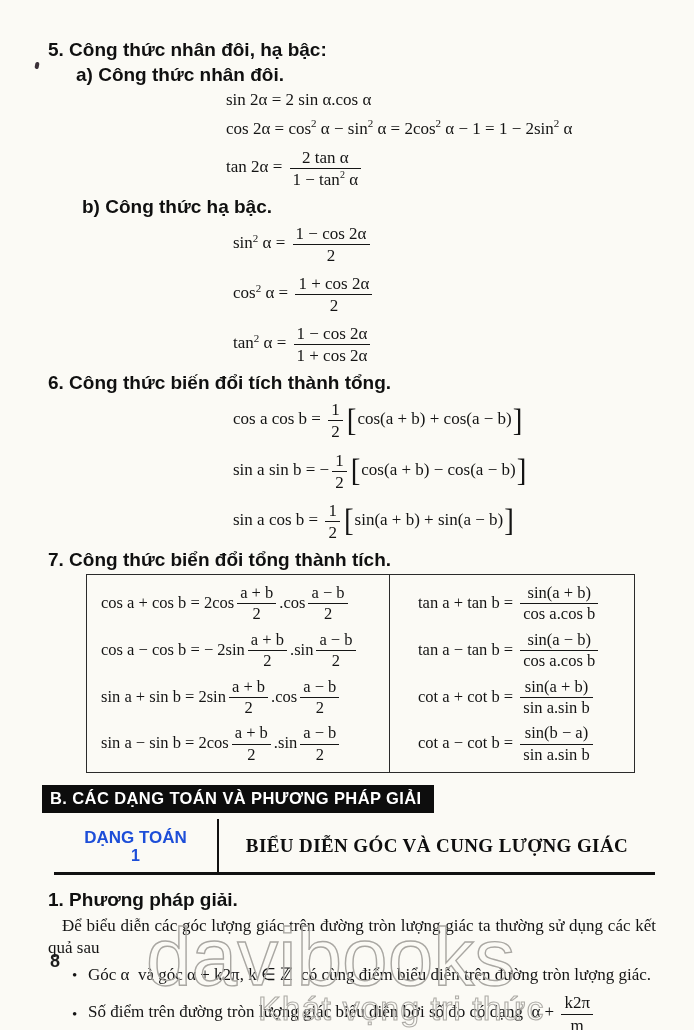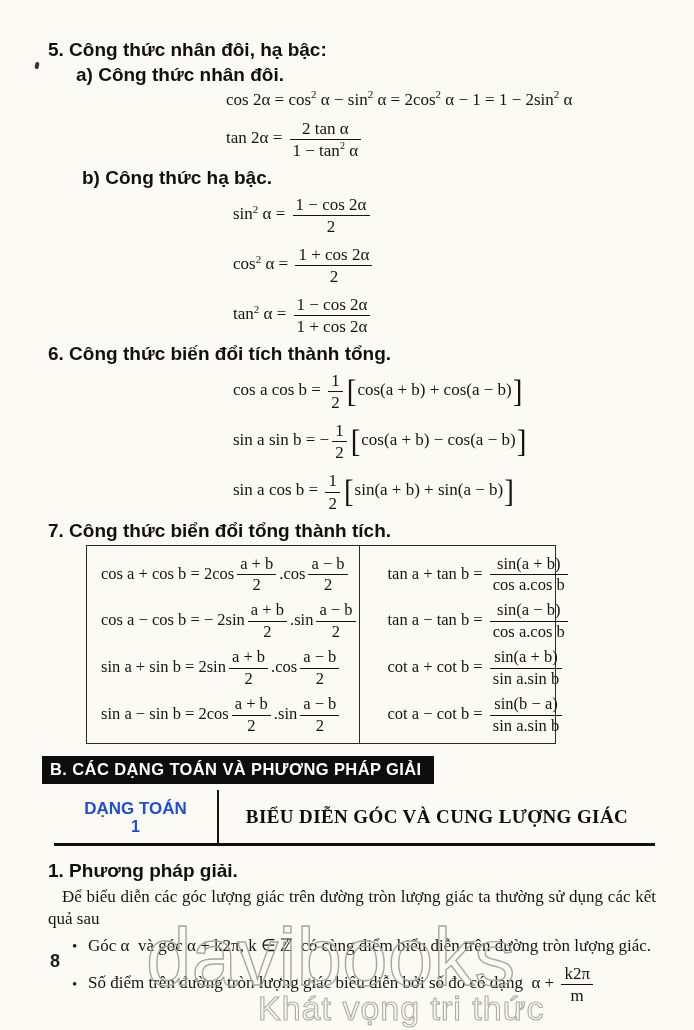--- a/index.html
+++ b/index.html
@@ -22,21 +22,21 @@
   .eq{font-family:"Liberation Serif",serif;font-size:17px;line-height:1.3;margin:0 0 7px 0;white-space:nowrap;}
   .eq span{white-space:pre;}
   .eq sup{font-size:11px;line-height:0;}
   .frac{display:inline-flex;flex-direction:column;text-align:center;vertical-align:middle;margin:1px 3px;}
   .frac .num{padding:0 3px 1px 3px;border-bottom:1.3px solid #161616;line-height:1.12;}
   .frac .den{padding:1px 3px 0 3px;line-height:1.12;}
   .frac sup{font-size:10px;}
   .br{display:inline-block;font-size:29px;line-height:0;vertical-align:middle;transform:scaleY(1.08);margin:0 1px;position:relative;top:-1px;font-weight:400;}
 
   
-  .t7{display:flex;border:1.6px solid #2b2b2b;margin:4px 0 0 38px;width:470px;box-sizing:border-box;background:transparent;}
+  .t7{display:flex;border:1.6px solid #2b2b2b;margin:4px 0 0 38px;width:549px;box-sizing:border-box;background:transparent;justify-content:center;}
   .t7 .col-l{width:302px;padding:8px 0 2px 14px;box-sizing:border-box;}
   .t7 .col-r{flex:1;border-left:1.6px solid #2b2b2b;padding:8px 0 2px 28px;box-sizing:border-box;}
   .t7 .eq{font-size:16.5px;margin-bottom:5px;}
 
   
   .banner{display:inline-block;background:#0d0d0d;color:#ffffff;
     font-family:"Liberation Sans",sans-serif;font-weight:bold;font-size:16.5px;
     letter-spacing:.4px;padding:4px 12px 5px 8px;margin:12px 0 0 -6px;}
 
   
@@ -71,20 +71,21 @@
 </head>
 <body>
 
 <div class="ink-mark"></div>
 
 <div class="content">
 
   <div class="hnum">5. Công thức nhân đôi, hạ bậc:</div>
   <div class="hnum h-sub">a) Công thức nhân đôi.</div>
   <div class="eqs">
+    <div class="eq"><span>sin 2α = 2 sin α.cos α</span></div>
     <div class="eq"><span>cos 2α = cos</span><sup>2</sup><span> α − sin</span><sup>2</sup><span> α = 2cos</span><sup>2</sup><span> α − 1 = 1 − 2sin</span><sup>2</sup><span> α</span></div>
     <div class="eq"><span>tan 2α = </span><span class="frac"><span class="num"><span>2 tan α</span></span><span class="den"><span>1 − tan</span><sup>2</sup><span> α</span></span></span></div>
   </div>
   <div class="hnum h-sub2">b) Công thức hạ bậc.</div>
   <div class="eqs2">
     <div class="eq"><span>sin</span><sup>2</sup><span> α = </span><span class="frac"><span class="num"><span>1 − cos 2α</span></span><span class="den"><span>2</span></span></span></div>
     <div class="eq"><span>cos</span><sup>2</sup><span> α = </span><span class="frac"><span class="num"><span>1 + cos 2α</span></span><span class="den"><span>2</span></span></span></div>
     <div class="eq"><span>tan</span><sup>2</sup><span> α = </span><span class="frac"><span class="num"><span>1 − cos 2α</span></span><span class="den"><span>1 + cos 2α</span></span></span></div>
   </div>
 

